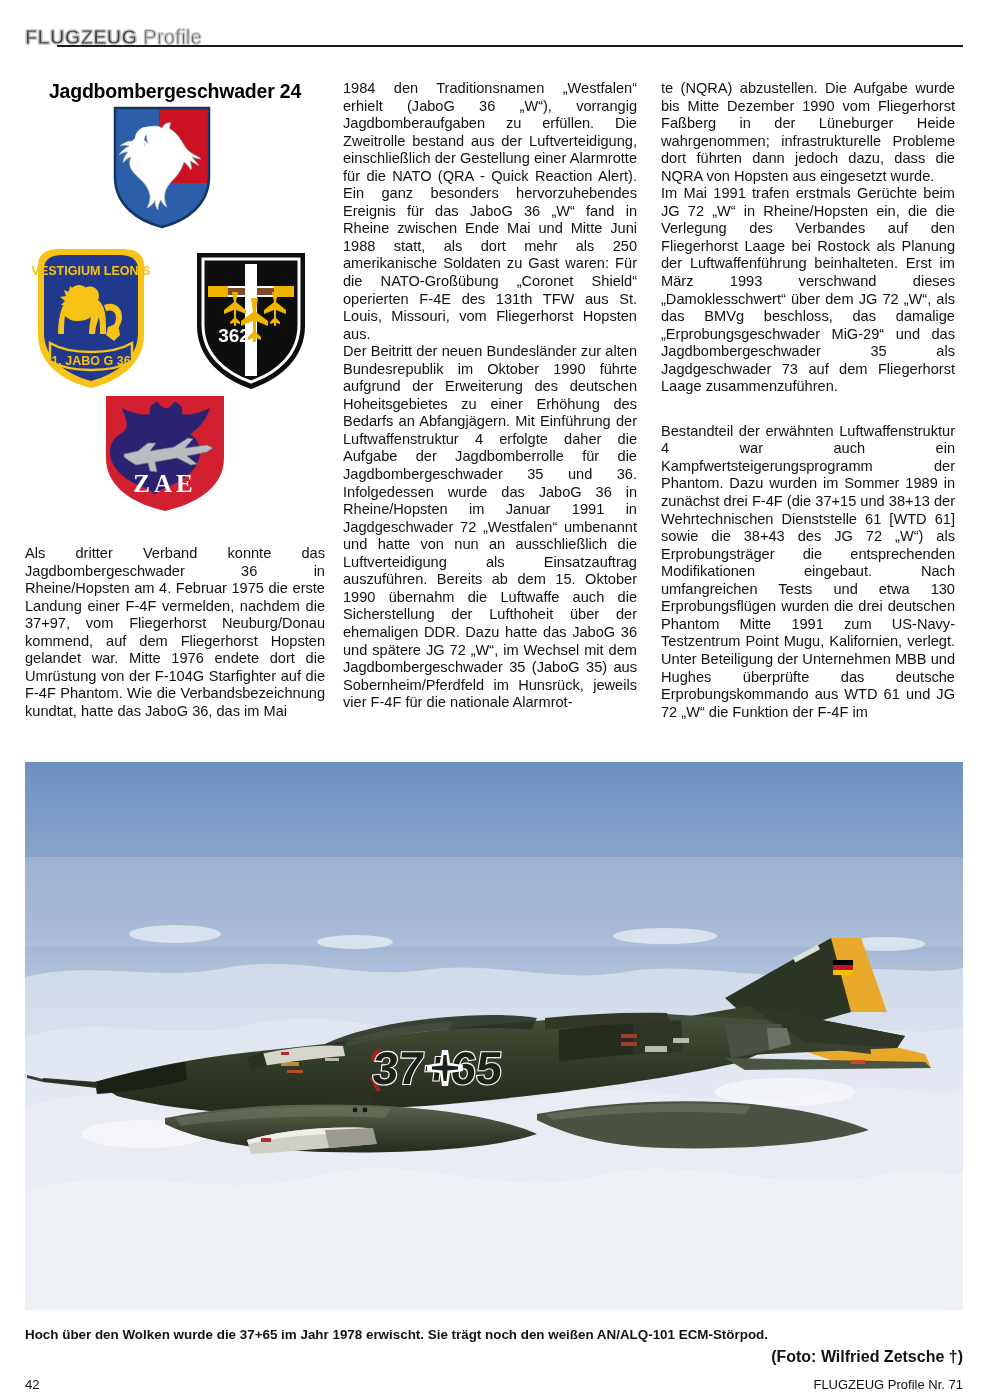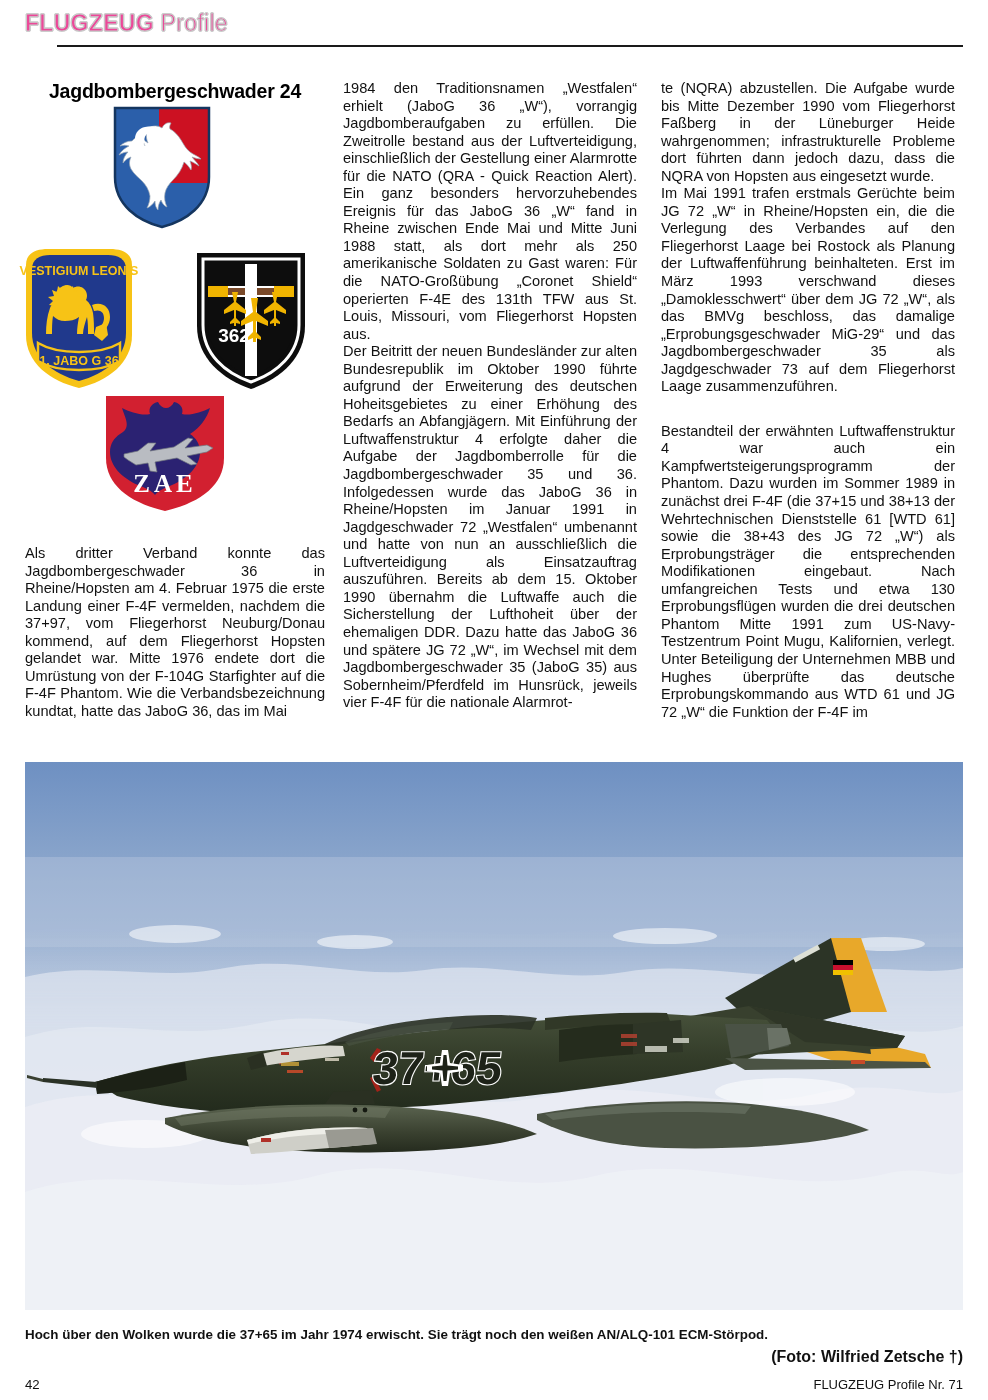--- a/index.html
+++ b/index.html
@@ -13,25 +13,25 @@
     height: 1400px;
     background: #ffffff;
     font-family: "Liberation Sans", sans-serif;
     overflow: hidden;
   }
 
   
   .masthead {
     position: absolute;
     left: 25px;
-    top: 10px;
-    font-size: 23px;
+    top: 26px;
+    font-size: 20px;
     font-weight: bold;
     letter-spacing: .3px;
-    color: #ec4899;
+    color: #404040;
     -webkit-text-stroke: 1px #c9c9c9;
     text-shadow:
       -1px 0 #cfcfcf, 1px 0 #cfcfcf, 0 -1px #cfcfcf, 0 1px #cfcfcf;
     white-space: nowrap;
   }
   .masthead .light { font-weight: normal; }
   .rule-top {
     position: absolute;
     left: 57px;
     top: 45px;
@@ -67,21 +67,21 @@
     text-align: center;
     font-size: 19.5px;
     font-weight: bold;
     color: #000;
     letter-spacing: -0.2px;
   }
 
   
   .badge-wrap { position: absolute; }
   .badge-horse { left: 112px; top: 105px; }
-  .badge-lion  { left: 18px;  top: 243px; }
+  .badge-lion  { left: 30px;  top: 243px; }
   .badge-362   { left: 192px; top: 248px; }
   .badge-zae   { left: 100px; top: 392px; }
 
   
   .photo {
     position: absolute;
     left: 25px;
     top: 762px;
     width: 938px;
     height: 548px;
@@ -406,19 +406,19 @@
         </g>
 
         <path d="M18 317 L2 313 L2 316 L18 320 Z" fill="#3a4031"></path>
 
         <path d="M700 296 L900 300 L906 306 L720 308 Z" fill="#4b5344"></path>
         <rect x="826" y="298" width="14" height="4" fill="#c84a28"></rect>
       </g>
     </svg>
   </div>
 
-  <div class="caption">Hoch über den Wolken wurde die 37+65 im Jahr 1974 erwischt. Sie trägt noch den weißen AN/ALQ-101 ECM-Störpod.</div>
+  <div class="caption">Hoch über den Wolken wurde die 37+65 im Jahr 1978 erwischt. Sie trägt noch den weißen AN/ALQ-101 ECM-Störpod.</div>
   <div class="photo-credit">(Foto: Wilfried Zetsche †)</div>
 
   <div class="folio-left">42</div>
   <div class="folio-right">FLUGZEUG Profile Nr. 71</div>
 
 </div>
 
 </body></html>

